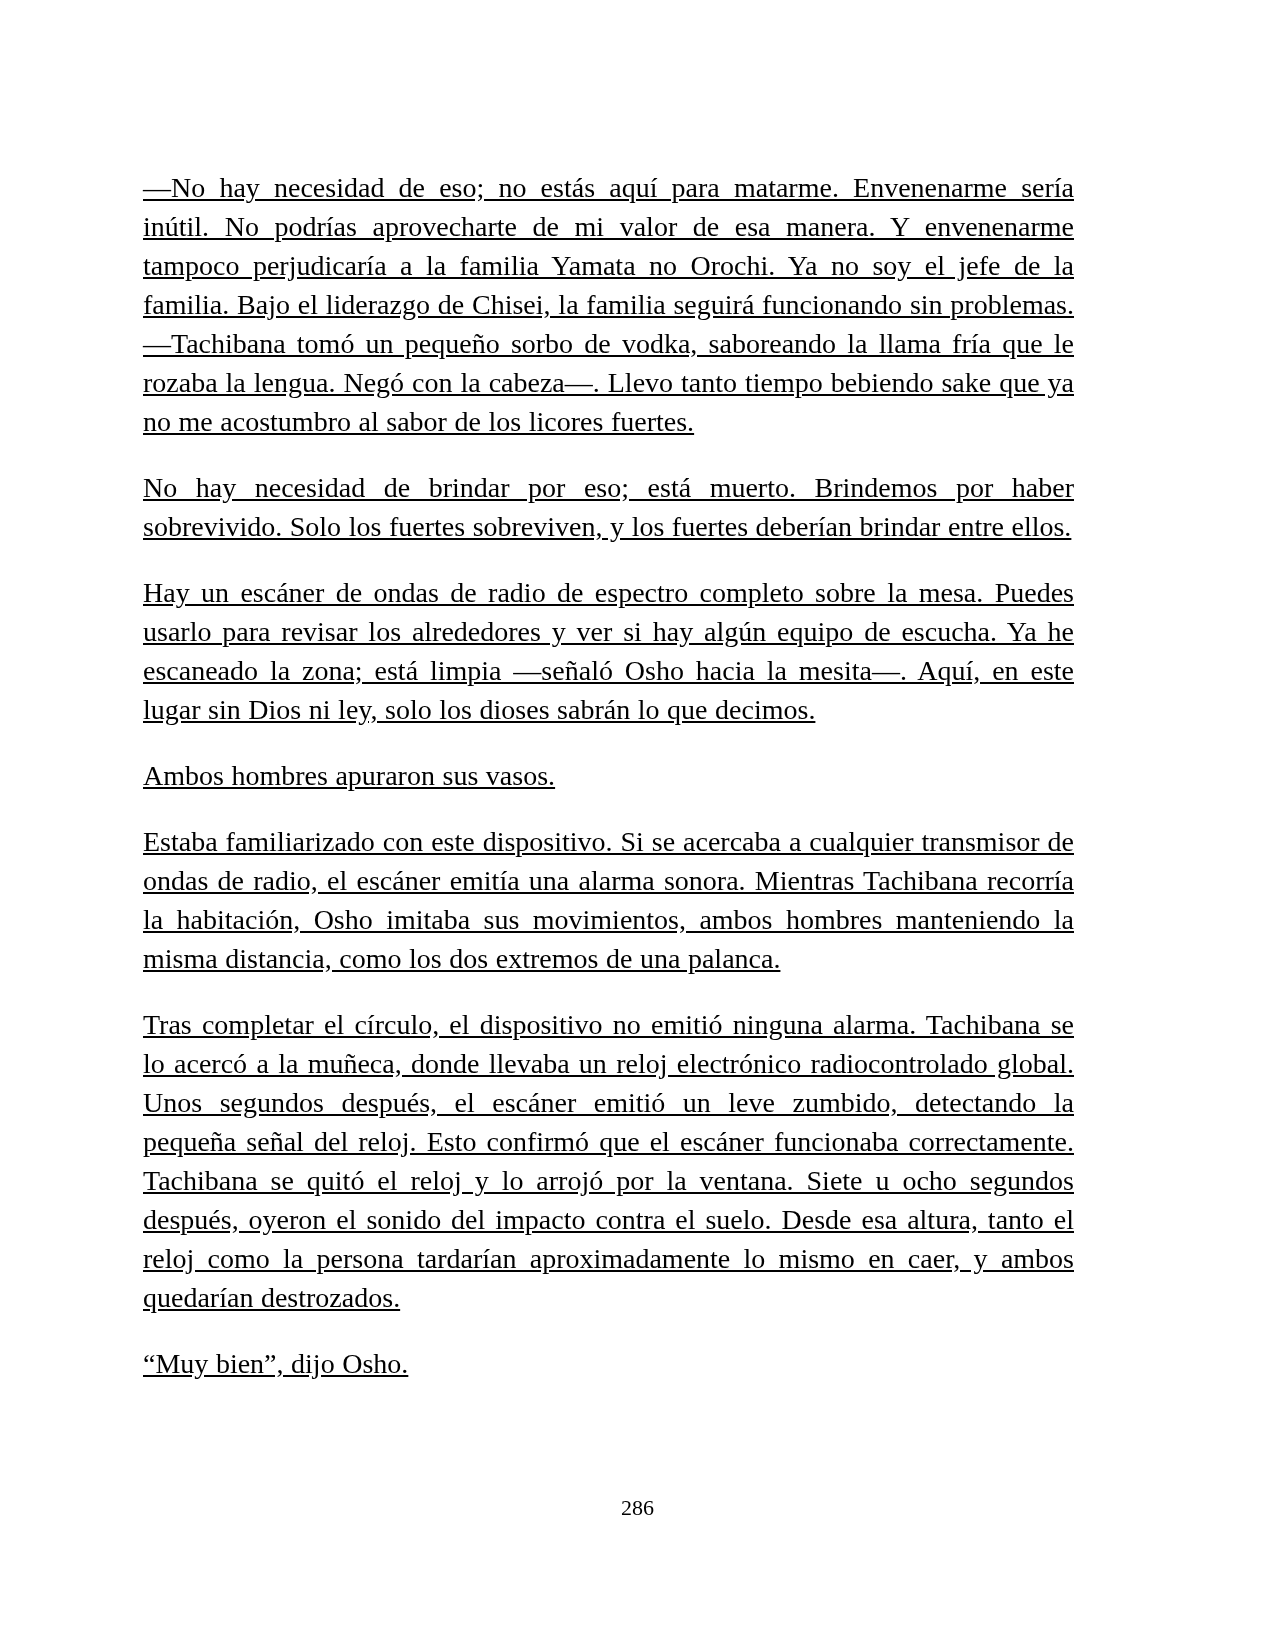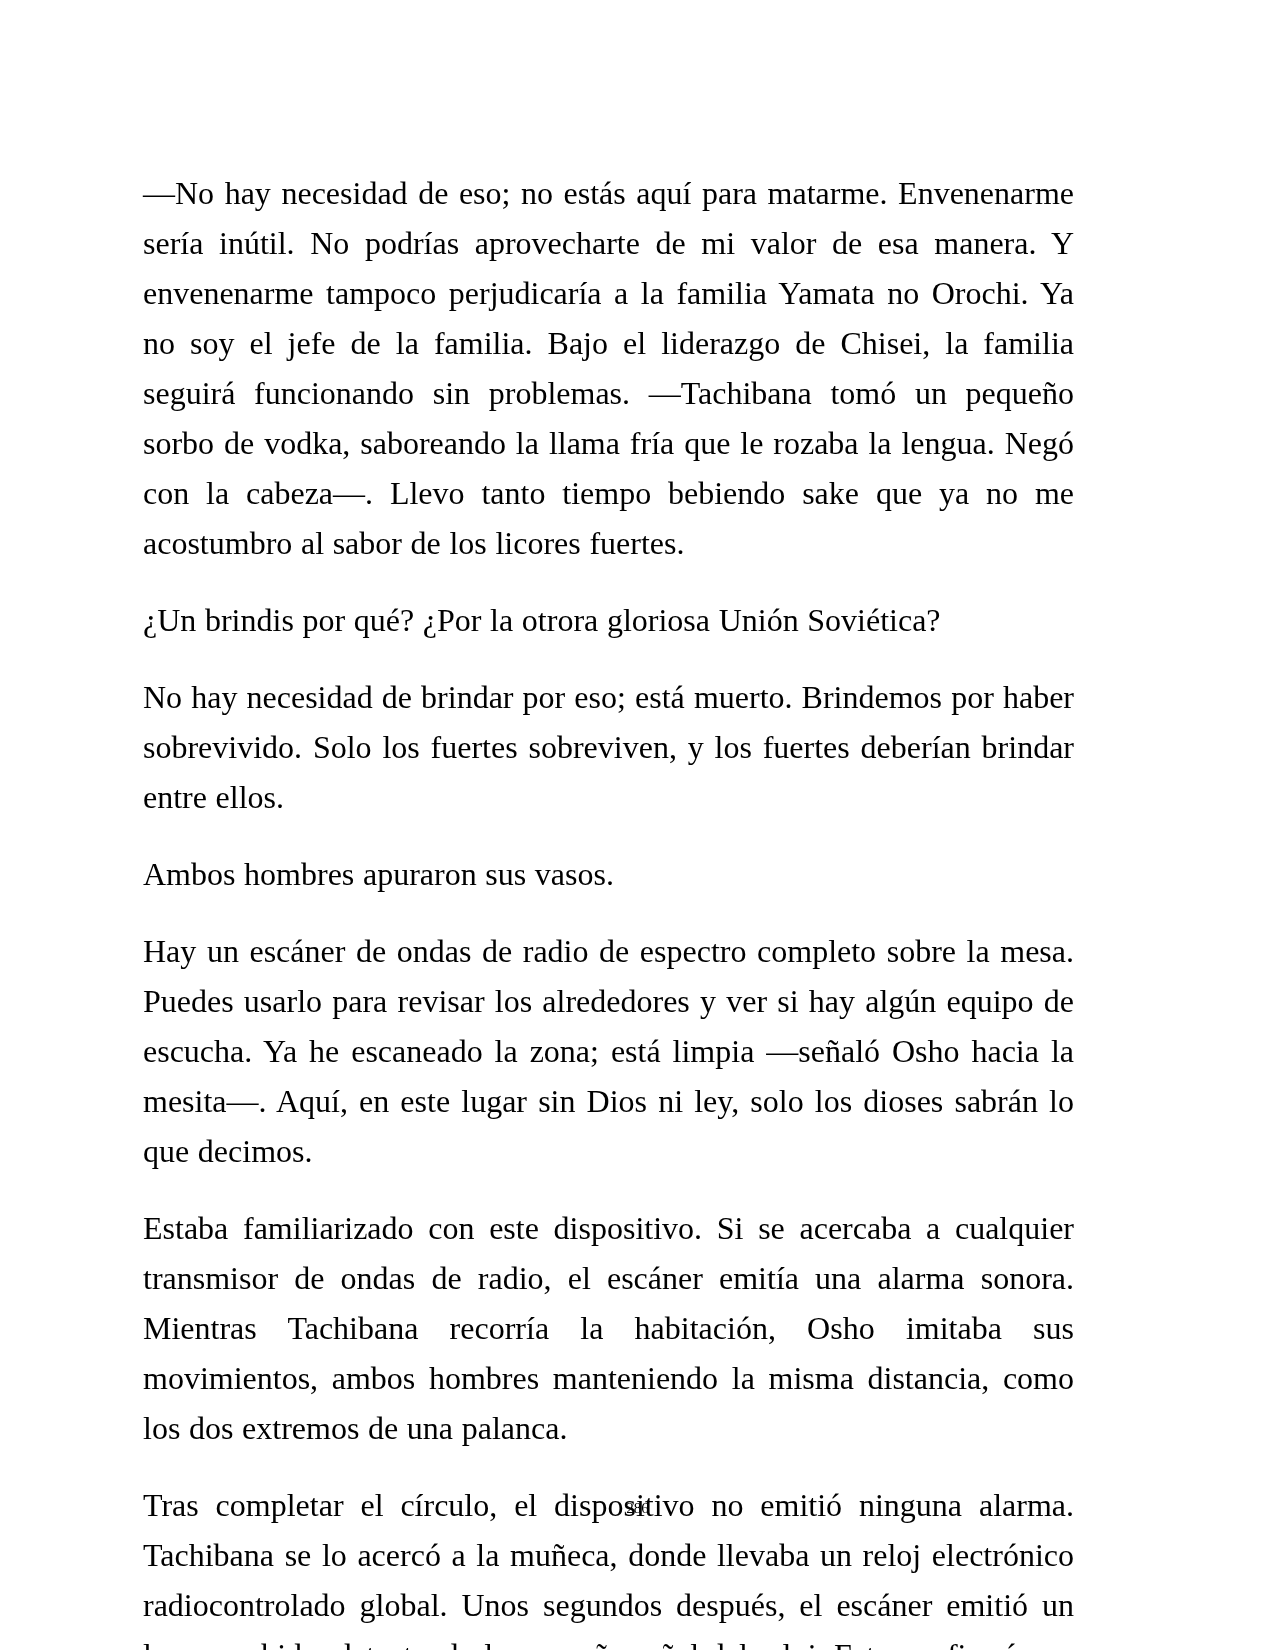--- a/index.html
+++ b/index.html
@@ -21,55 +21,55 @@
     overflow: hidden;
     box-sizing: border-box;
   }
   .content {
     position: absolute;
     left: 143px;
     top: 168px;
     width: 931px;
   }
   .para {
-    font-size: 32px;
-    line-height: 50px;
+    font-size: 28px;
+    line-height: 39px;
     text-align: justify;
     text-justify: inter-word;
     margin: 0 0 27px 0;
     hyphens: none;
     -webkit-hyphens: none;
     word-spacing: 0.02em;
+    text-decoration: underline;
   }
   .para:last-child {
     margin-bottom: 14px;
   }
   .page-number {
     position: absolute;
     left: 0;
     right: 0;
     top: 1494px;
     text-align: center;
-    font-size: 15px;
+    font-size: 22px;
     line-height: 28px;
     font-family: "Liberation Serif", "DejaVu Serif", serif;
     color: #000000;
   }
 </style>
 </head>
 <body>
 
 <div class="page">
 
   <div class="content">
     <p class="para">—No hay necesidad de eso; no estás aquí para matarme. Envenenarme sería inútil. No podrías aprovecharte de mi valor de esa manera. Y envenenarme tampoco perjudicaría a la familia Yamata no Orochi. Ya no soy el jefe de la familia. Bajo el liderazgo de Chisei, la familia seguirá funcionando sin problemas. —Tachibana tomó un pequeño sorbo de vodka, saboreando la llama fría que le rozaba la lengua. Negó con la cabeza—. Llevo tanto tiempo bebiendo sake que ya no me acostumbro al sabor de los licores fuertes.</p>
-    <p class="para">¿Un brindis por qué? ¿Por la otrora gloriosa Unión Soviética?</p>
     <p class="para">No hay necesidad de brindar por eso; está muerto. Brindemos por haber sobrevivido. Solo los fuertes sobreviven, y los fuertes deberían brindar entre ellos.</p>
+    <p class="para">Hay un escáner de ondas de radio de espectro completo sobre la mesa. Puedes usarlo para revisar los alrededores y ver si hay algún equipo de escucha. Ya he escaneado la zona; está limpia —señaló Osho hacia la mesita—. Aquí, en este lugar sin Dios ni ley, solo los dioses sabrán lo que decimos.</p>
     <p class="para">Ambos hombres apuraron sus vasos.</p>
-    <p class="para">Hay un escáner de ondas de radio de espectro completo sobre la mesa. Puedes usarlo para revisar los alrededores y ver si hay algún equipo de escucha. Ya he escaneado la zona; está limpia —señaló Osho hacia la mesita—. Aquí, en este lugar sin Dios ni ley, solo los dioses sabrán lo que decimos.</p>
     <p class="para">Estaba familiarizado con este dispositivo. Si se acercaba a cualquier transmisor de ondas de radio, el escáner emitía una alarma sonora. Mientras Tachibana recorría la habitación, Osho imitaba sus movimientos, ambos hombres manteniendo la misma distancia, como los dos extremos de una palanca.</p>
     <p class="para">Tras completar el círculo, el dispositivo no emitió ninguna alarma. Tachibana se lo acercó a la muñeca, donde llevaba un reloj electrónico radiocontrolado global. Unos segundos después, el escáner emitió un leve zumbido, detectando la pequeña señal del reloj. Esto confirmó que el escáner funcionaba correctamente. Tachibana se quitó el reloj y lo arrojó por la ventana. Siete u ocho segundos después, oyeron el sonido del impacto contra el suelo. Desde esa altura, tanto el reloj como la persona tardarían aproximadamente lo mismo en caer, y ambos quedarían destrozados.</p>
     <p class="para">“Muy bien”, dijo Osho.</p>
   </div>
 
   <div class="page-number">286</div>
 
 </div>
 
 </body></html>

